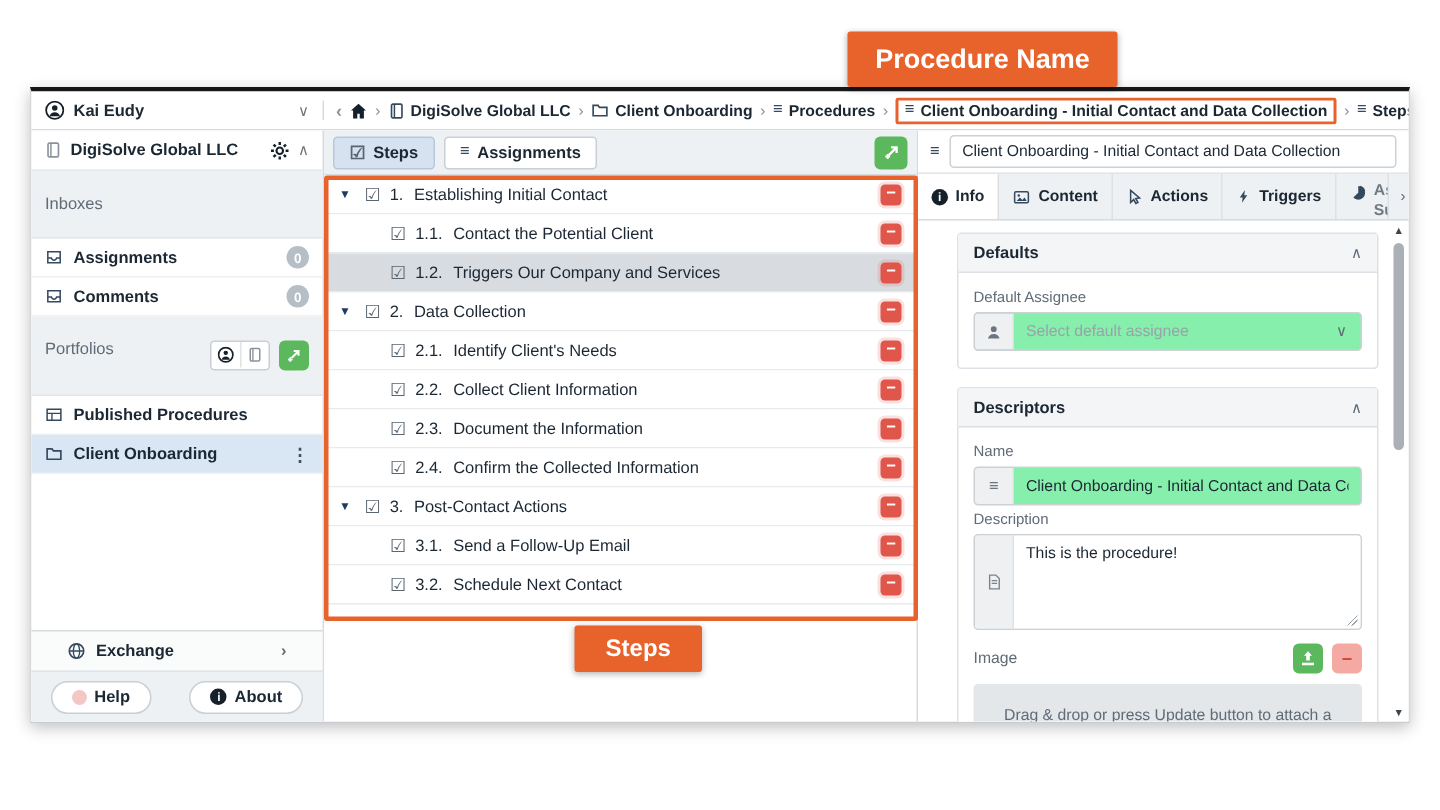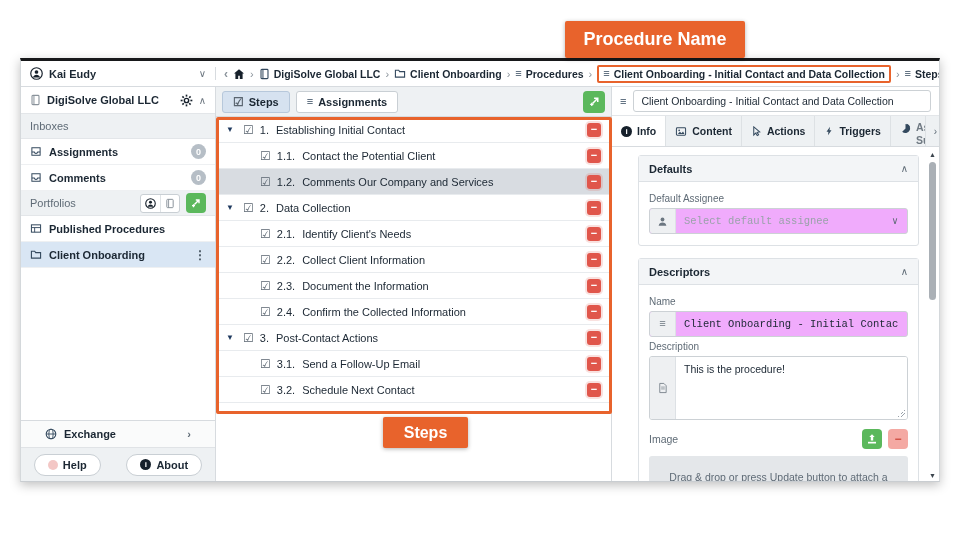--- a/index.html
+++ b/index.html
@@ -33,22 +33,22 @@
   .back-chev { color:#8a939b; font-size:12px; cursor:pointer; }
 
   .body-row { flex:1; display:flex; min-height:0; }
 
   
   .sidebar { flex:0 0 195px; border-right:1px solid #d7dbdf; display:flex;
              flex-direction:column; font-size:11px; background:#fff; }
   .org-row { flex:0 0 27px; display:flex; align-items:center; gap:6px; padding:0 9px;
              border-bottom:1px solid #e3e6e9; }
   .org-name { font-weight:bold; flex:1; }
-  .section-row { flex:0 0 25px; background:#eef1f3; display:flex; align-items:center;
-                 padding:0 9px; color:#5f6b76; border-bottom:1px solid #e3e6e9; }
+  .section-row { flex:0 0 25px; background:#eef1f3; display:flex; 
+                 padding:16px 9px; color:#5f6b76; border-bottom:1px solid #e3e6e9; }
   .side-item { flex:0 0 26px; display:flex; align-items:center; gap:7px; padding:0 9px;
                border-bottom:1px solid #eef0f2; font-weight:bold; cursor:pointer; }
   .side-item.selected { background:#d9e6f4; }
   .badge { margin-left:auto; width:15px; height:15px; border-radius:50%; background:#b6bec6;
            color:#fff; font-size:9px; font-weight:bold; display:flex; align-items:center;
            justify-content:center; }
   .dots { margin-left:auto; color:#42505c; font-weight:bold; font-size:12px; }
   .side-spacer { flex:1; }
   .exchange-row { flex:0 0 27px; border-top:1px solid #d7dbdf; display:flex; align-items:center;
                   gap:7px; padding:0 24px; font-weight:bold; background:#fafbfb; cursor:pointer; }
@@ -116,21 +116,21 @@
 
   .detail-scroll { flex:1; padding:8px 20px 0 10px; overflow:hidden; position:relative; }
   .card { border:1px solid #dde1e5; border-radius:3px; margin-bottom:12px; background:#fff;margin-left:16px; }
   .card-header { height:26px; background:#f3f5f7; display:flex; align-items:center;
                  padding:0 10px; font-size:11px; font-weight:bold;
                  border-bottom:1px solid #dde1e5; cursor:pointer; }
   .caret { margin-left:auto; color:#5f6b76; font-size:10px; font-weight:normal; }
   .card-body { padding:7px 10px 11px; }
   .field-label { font-size:10px; color:#5f6b76; margin:4px 0 4px; }
   .select-box { display:flex; align-items:stretch; border:1px solid #ccd1d5; border-radius:3px;
-                height:26px; overflow:hidden; background:#f0abfc;font-family:Liberation Mono, monospace; }
+                height:26px; overflow:hidden; background:#86efac; }
   .select-prefix { width:26px; background:#eef0f2; border-right:1px solid #dde1e5;
                    display:flex; align-items:center; justify-content:center; }
   .select-input { flex:1; border:none; outline:none; font-size:10.5px; padding:0 8px;
                   color:#1b2733; font-family:inherit; background:transparent; min-width:0; }
   .select-input::placeholder { color:#9aa2aa; }
   .select-chev { display:flex; align-items:center; padding:0 9px; color:#5f6b76;
                  font-size:10px; cursor:pointer; }
   .textarea-box { display:flex; align-items:stretch; border:1px solid #ccd1d5; border-radius:3px;
                   height:64px; overflow:hidden; position:relative; background:#fff; }
   .textarea-prefix { width:26px; background:#eef0f2; border-right:1px solid #dde1e5;
@@ -383,21 +383,21 @@
           </div>
           <div class="step-row lvl1">
             <span class="cbx">☑</span>
             <span class="step-num">1.1.</span>
             <span>Contact the Potential Client</span>
             <span class="minus-btn">−</span>
           </div>
           <div class="step-row lvl1 selected">
             <span class="cbx">☑</span>
             <span class="step-num">1.2.</span>
-            <span>Comments Our Company and Services</span>
+            <span>Triggers Our Company and Services</span>
             <span class="minus-btn">−</span>
           </div>
           <div class="step-row lvl0">
             <span class="tri">▼</span>
             <span class="cbx">☑</span>
             <span class="step-num">2.</span>
             <span>Data Collection</span>
             <span class="minus-btn">−</span>
           </div>
           <div class="step-row lvl1">

